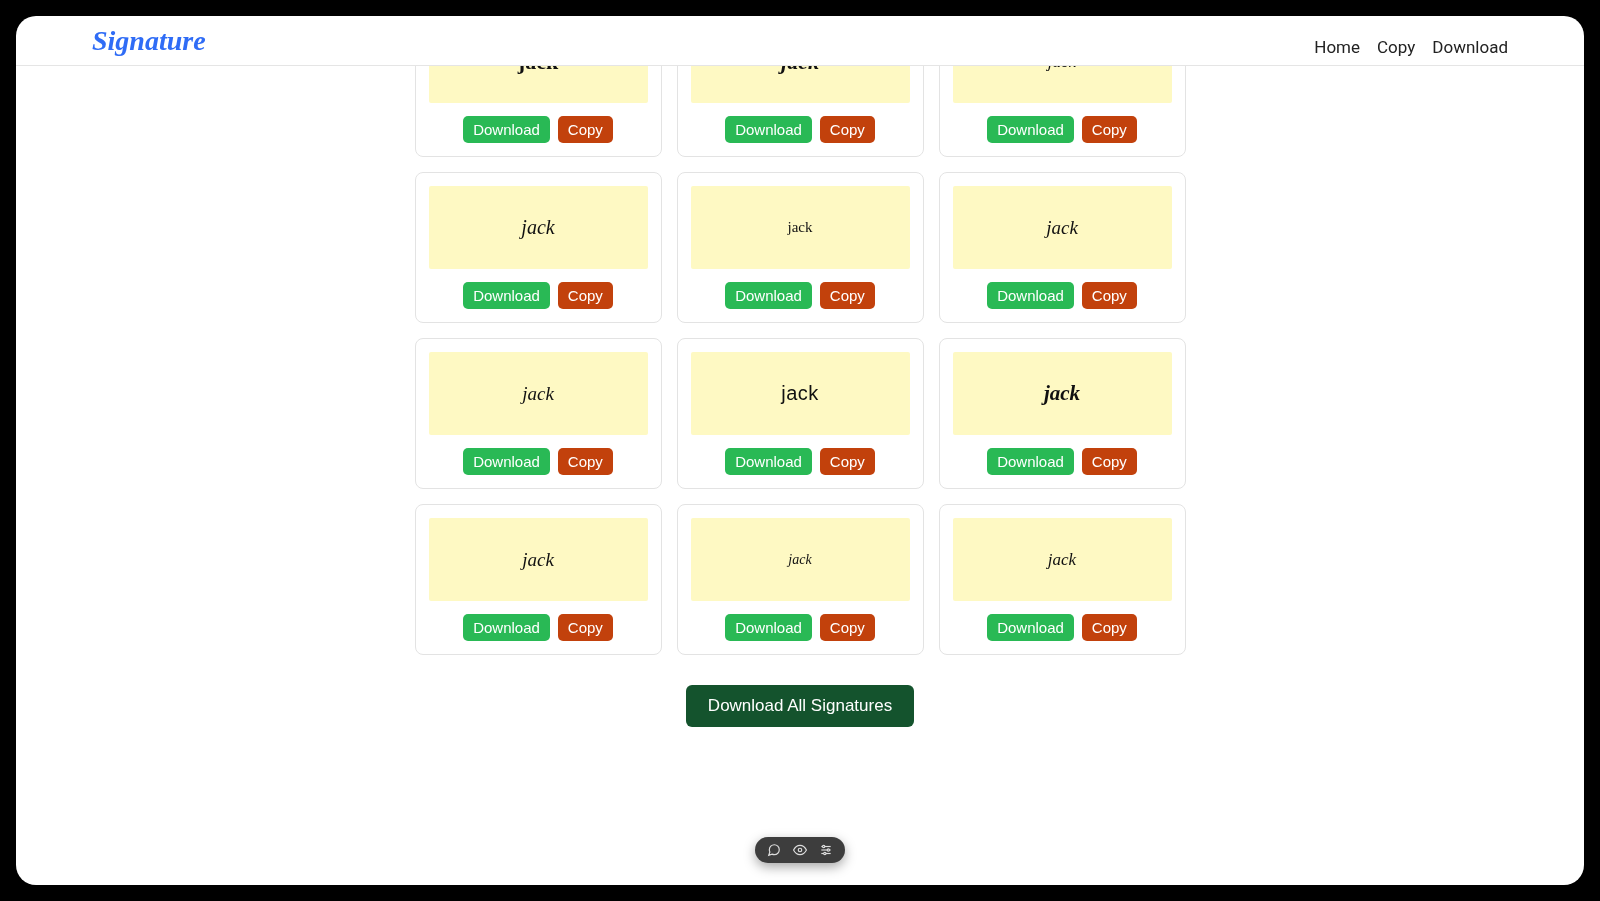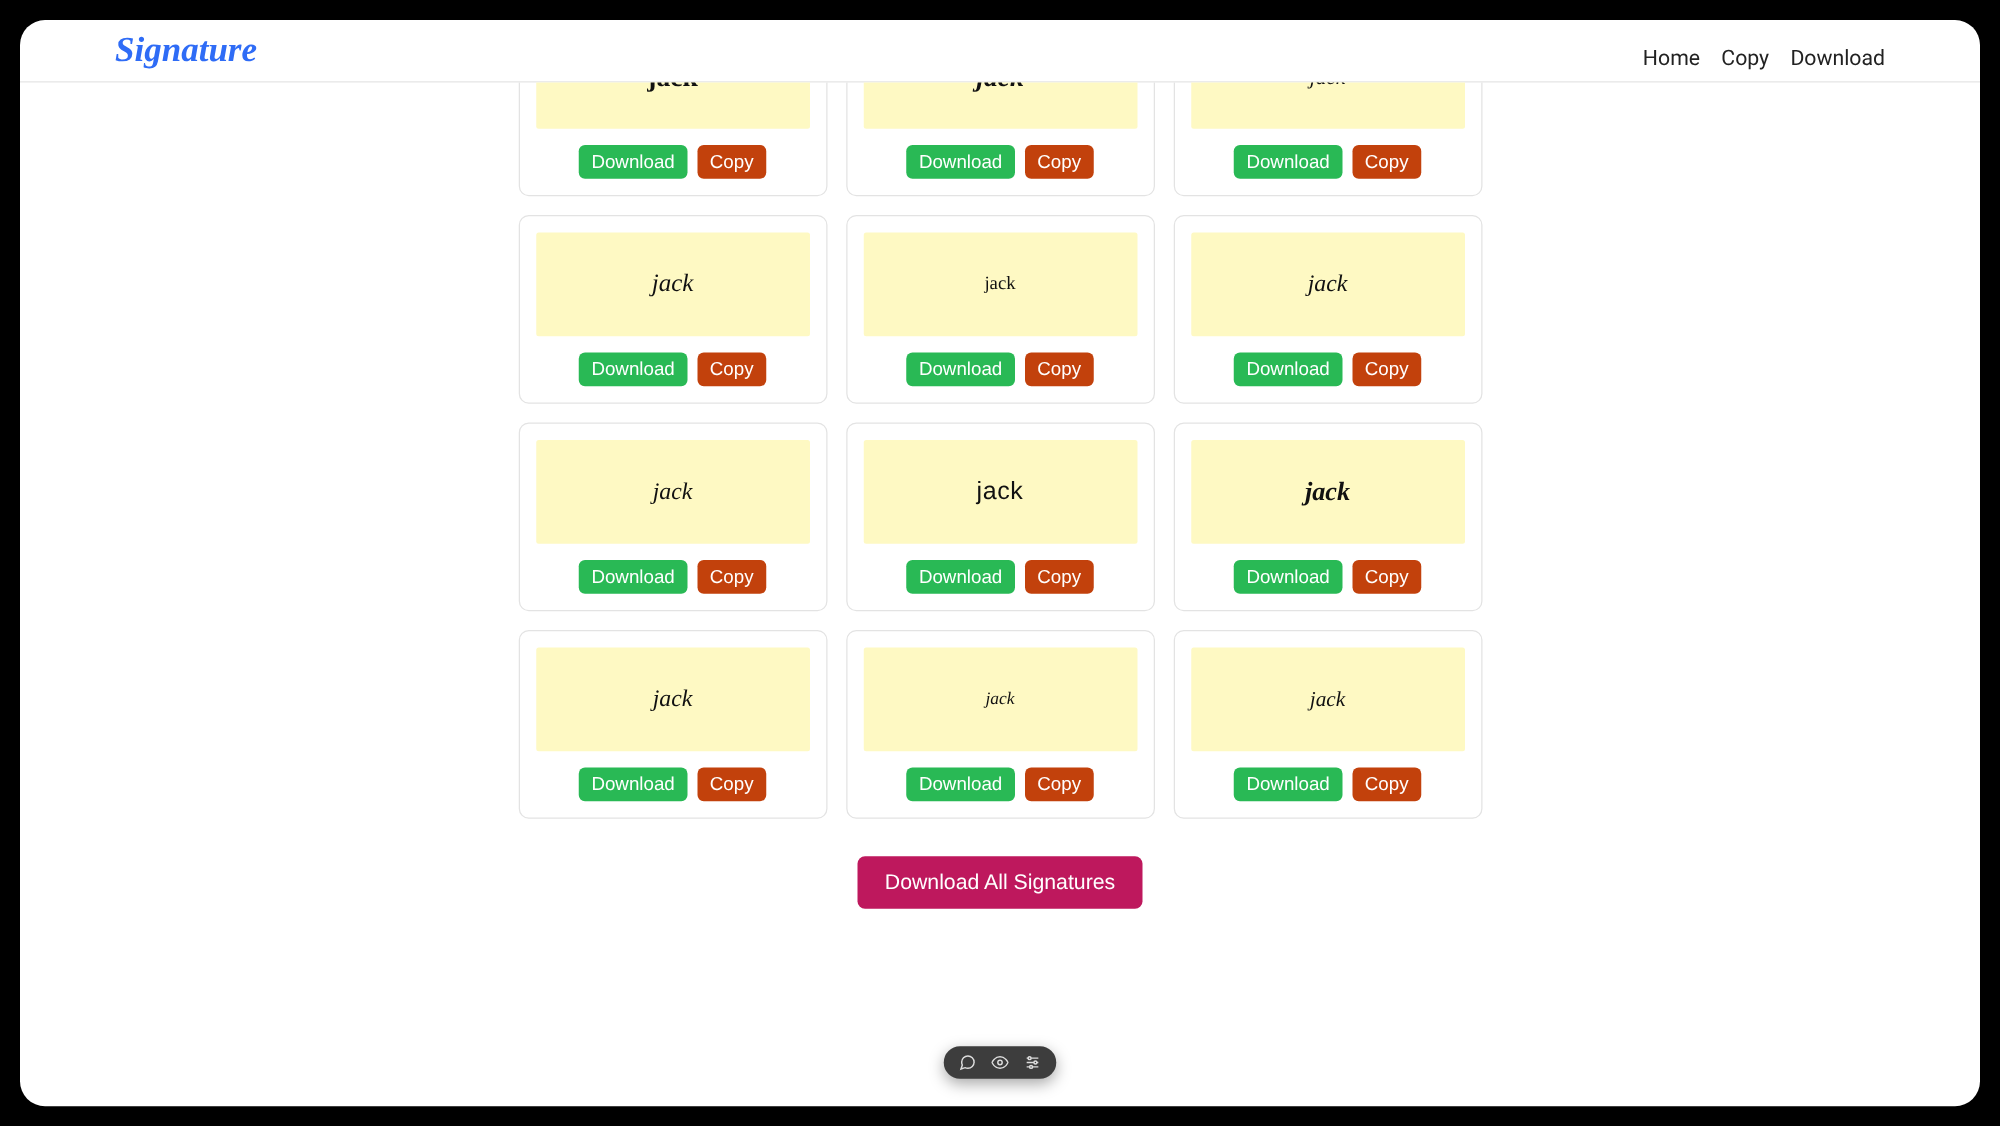--- a/index.html
+++ b/index.html
@@ -88,21 +88,21 @@
       padding: 5px 10px;
       border-radius: 5px;
       cursor: pointer;
       font-weight: 500;
     }
     .btn-download { background: #29b955; }
     .btn-copy { background: #c2410c; }
     .download-all {
       display: block;
       margin: 30px auto 0;
-      background: #be185d;
+      background: #14532d;
       color: #fff;
       border: none;
       padding: 11px 22px;
       font-size: 17px;
       border-radius: 6px;
       cursor: pointer;
       font-weight: 500;
     }
     .toolbar {
       position: absolute;

